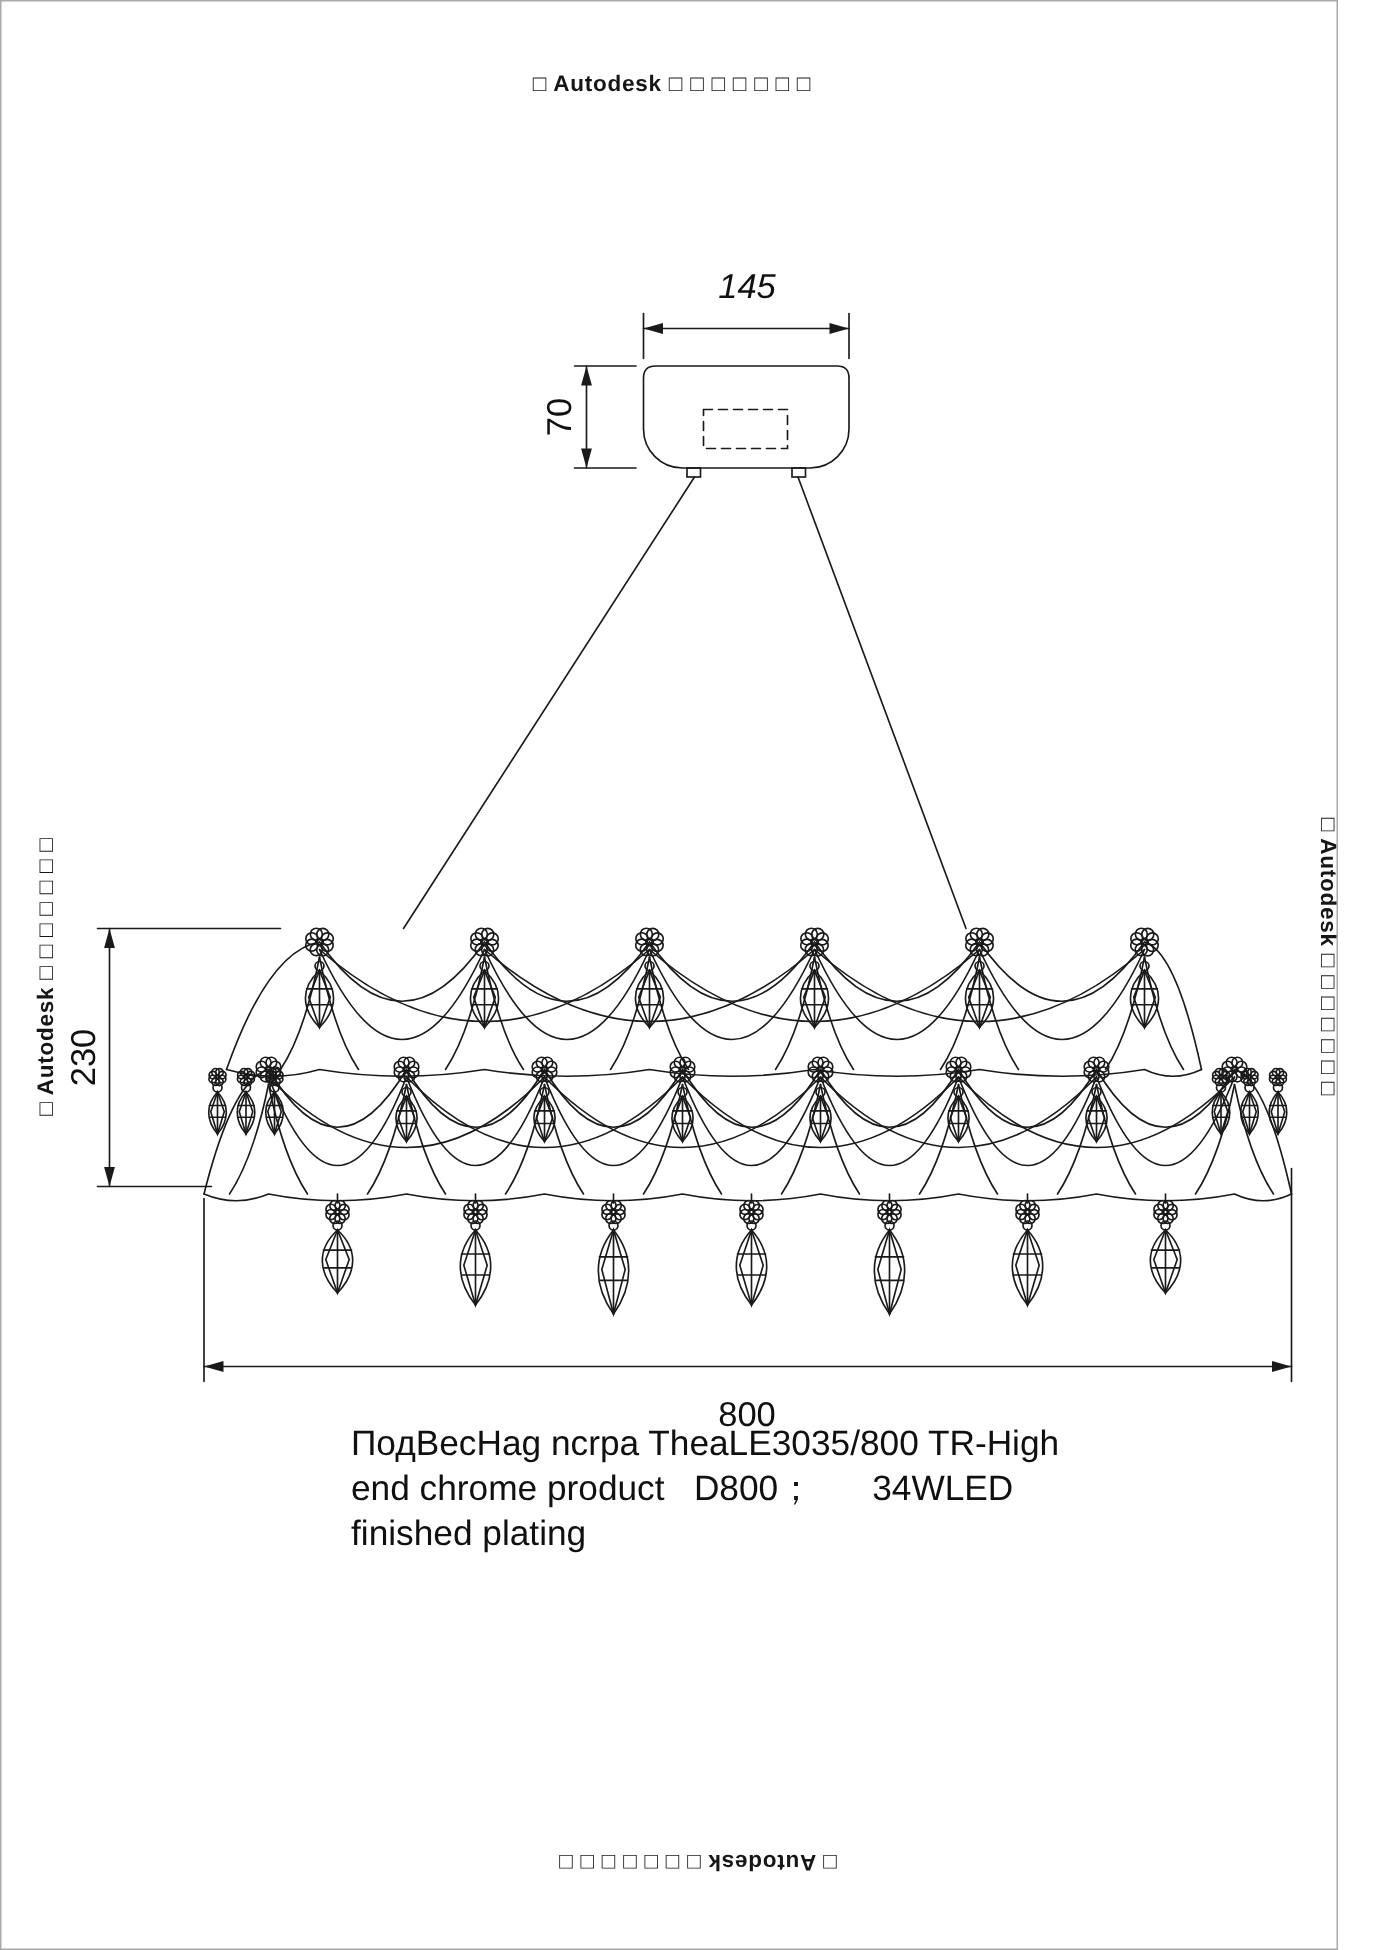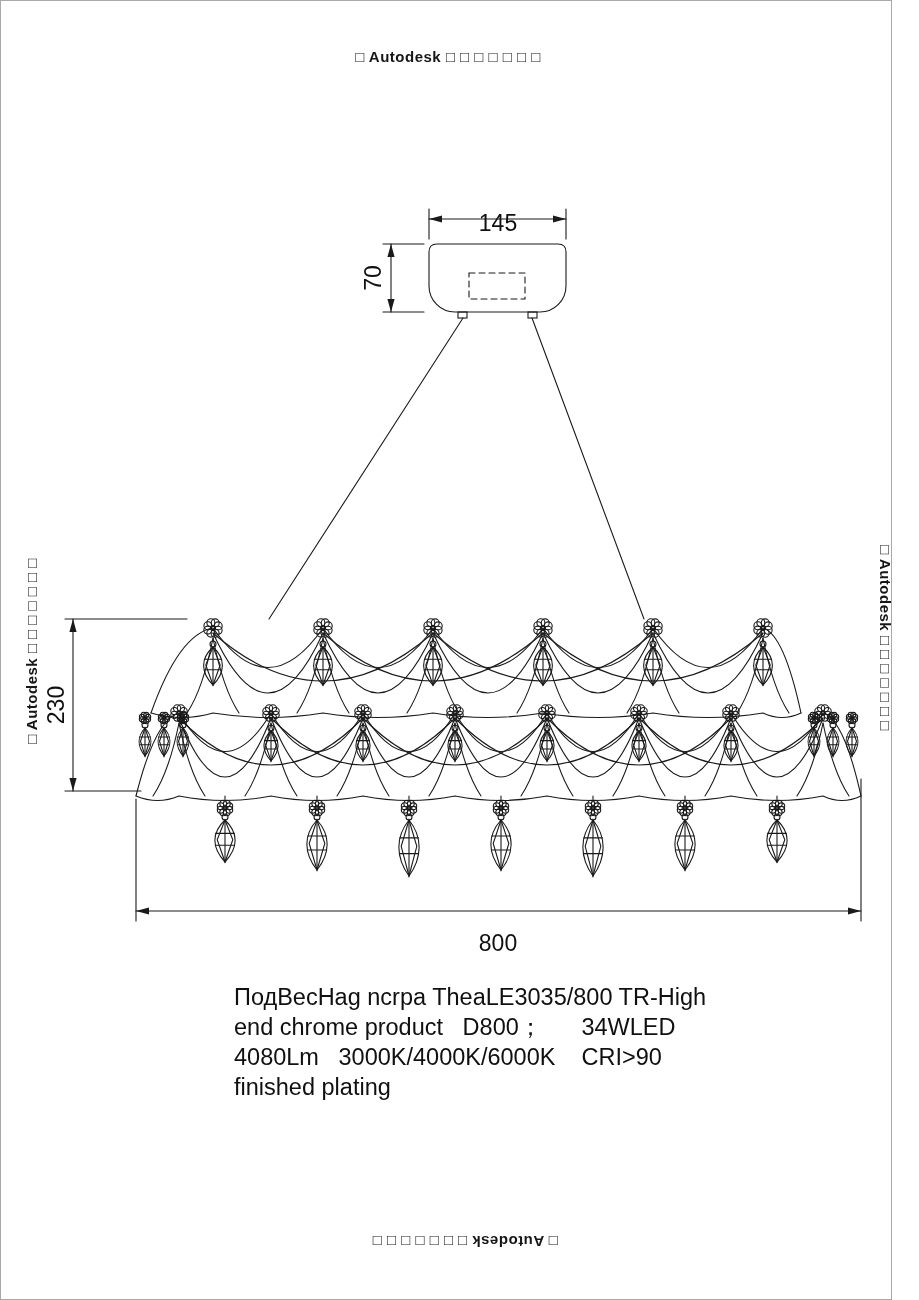--- a/index.html
+++ b/index.html
@@ -26,21 +26,20 @@
     font-size:23px;
     color:#101010;
     white-space:nowrap;
   }
   .desc {
     position:absolute;
     left:233px; top:946px;
     font-size:23.5px;
     line-height:30px;
     color:#101010;
-    margin-top:35px;
   }
   .desc div { white-space:pre; }
 </style>
 </head>
 <body>
 
 <div class="page">
 
   <svg width="919" height="1300" viewBox="0 0 919 1300">
       <g fill="none" stroke="#1a1a1a" stroke-width="1.1" stroke-linecap="round">
@@ -528,28 +527,27 @@
     </svg>
 
   <div class="wm" style="left:447px; top:55px; transform:translate(-50%,-50%);">□ Autodesk □ □ □ □ □ □ □</div>
 
   <div class="wm" style="left:884px; top:637px; transform:translate(-50%,-50%) rotate(90deg);">□ Autodesk □ □ □ □ □ □ □</div>
 
   <div class="wm" style="left:30px; top:650px; transform:translate(-50%,-50%) rotate(-90deg);">□ Autodesk □ □ □ □ □ □ □</div>
 
   <div class="wm" style="left:464px; top:1240px; transform:translate(-50%,-50%) rotate(180deg);">□ Autodesk □ □ □ □ □ □ □</div>
 
-  <div class="dim" style="left:497px; top:222px; transform:translate(-50%,-50%);">145</div>
+  <div class="dim" style="left:497px; top:190px; transform:translate(-50%,-50%);font-style:italic;">145</div>
 
   <div class="dim" style="left:372px; top:277px; transform:translate(-50%,-50%) rotate(-90deg);">70</div>
 
   <div class="dim" style="left:55px; top:704px; transform:translate(-50%,-50%) rotate(-90deg);">230</div>
 
   <div class="dim" style="left:497px; top:942px; transform:translate(-50%,-50%);">800</div>
 
   <div class="desc">
     <div>ПодВесHag ncrpa TheaLE3035/800 TR-High</div>
     <div>end chrome product   D800；      34WLED</div>
-    <div>4080Lm   3000K/4000K/6000K    CRI&gt;90</div>
     <div>finished plating</div>
   </div>
 
 </div>
 
 </body></html>

